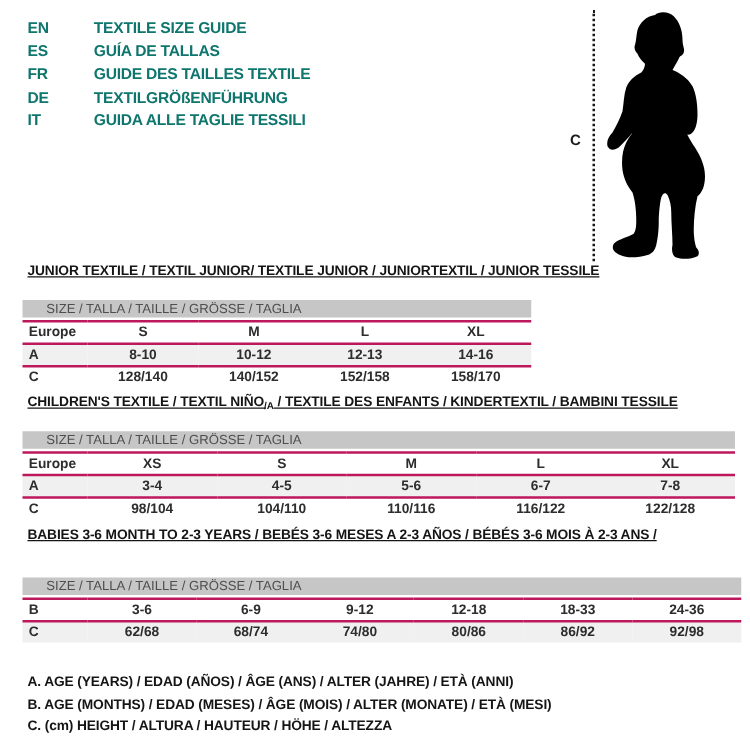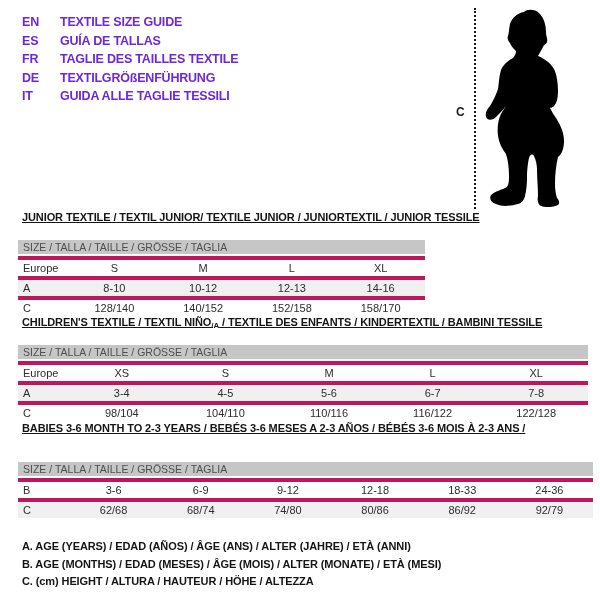--- a/index.html
+++ b/index.html
@@ -5,38 +5,38 @@
   html,body{margin:0;padding:0;}
   body{
     width:600px;height:600px;background:#ffffff;
     font-family:"Liberation Sans",sans-serif;color:#222;
   }
   .canvas{position:relative;width:600px;height:600px;background:#fff;overflow:hidden;}
   .abs{position:absolute;}
 
   
   .langs{top:13px;left:22px;}
-  .lang-row{display:flex;line-height:18.5px;font-weight:700;font-size:12.5px;letter-spacing:-0.2px;color:#6d28d9;}
+  .lang-row{display:flex;line-height:18.5px;font-weight:700;font-size:12.5px;letter-spacing:-0.2px;color:#0f766e;gap:15px;}
   .lang-code{width:38px;}
 
   
   .fig-line{left:474px;top:8px;height:201px;border-left:2px dotted #171717;}
   .fig-c{left:456px;top:105px;font-weight:700;font-size:12px;color:#1b1b1b;}
   .baby-svg{left:480px;top:0;}
 
   
   .sec-title{left:22px;font-weight:700;font-size:11px;letter-spacing:-0.1px;color:#151515;white-space:nowrap;text-decoration:underline;}
   .sec-title .sub{font-size:8px;vertical-align:-2px;}
   .two-line{line-height:15px;}
 
   
   .tbl{position:absolute;}
-  .band{height:14px;line-height:14px;background:#c6c6c6;color:#4e4e4e;font-size:10.5px;padding-left:5px;margin-bottom:2px;}
+  .band{height:14px;line-height:14px;background:#c6c6c6;color:#4e4e4e;font-size:10.5px;padding-left:19px;margin-bottom:2px;}
   table{border-collapse:collapse;table-layout:fixed;width:100%;font-size:11px;color:#2d2d2d;}
-  td{height:16px;text-align:center;padding:0;border-top:4px solid #be185d;font-weight:400;}
+  td{height:16px;text-align:center;padding:0;border-top:2px solid #be185d;font-weight:700;}
   td.first{text-align:left;padding-left:5px;}
   tr.alt td{background:#f0f0f0;}
   col.c0{width:52px;}
 
   
   .legend{left:22px;top:538px;font-weight:700;font-size:11px;line-height:17.5px;letter-spacing:-0.1px;color:#151515;white-space:nowrap;}
 </style>
 </head>
 <body>
 
@@ -46,21 +46,21 @@
     <div class="lang-row">
       <span class="lang-code">EN</span>
       <span>TEXTILE SIZE GUIDE</span>
     </div>
     <div class="lang-row">
       <span class="lang-code">ES</span>
       <span>GUÍA DE TALLAS</span>
     </div>
     <div class="lang-row">
       <span class="lang-code">FR</span>
-      <span>TAGLIE DES TAILLES TEXTILE</span>
+      <span>GUIDE DES TAILLES TEXTILE</span>
     </div>
     <div class="lang-row">
       <span class="lang-code">DE</span>
       <span>TEXTILGRÖßENFÜHRUNG</span>
     </div>
     <div class="lang-row">
       <span class="lang-code">IT</span>
       <span>GUIDA ALLE TAGLIE TESSILI</span>
     </div>
   </div>
@@ -221,21 +221,21 @@
         <td>18-33</td>
         <td>24-36</td>
       </tr>
       <tr class="alt">
         <td class="first">C</td>
         <td>62/68</td>
         <td>68/74</td>
         <td>74/80</td>
         <td>80/86</td>
         <td>86/92</td>
-        <td>92/79</td>
+        <td>92/98</td>
       </tr>
     </tbody>
       </table>
   </div>
 
   <div class="abs legend">
     <div>A. AGE (YEARS) / EDAD (AÑOS) / ÂGE (ANS) / ALTER (JAHRE) / ETÀ (ANNI)</div>
     <div>B. AGE (MONTHS) / EDAD (MESES) / ÂGE (MOIS) / ALTER (MONATE) / ETÀ (MESI)</div>
     <div>C. (cm) HEIGHT / ALTURA / HAUTEUR / HÖHE / ALTEZZA</div>
   </div>

